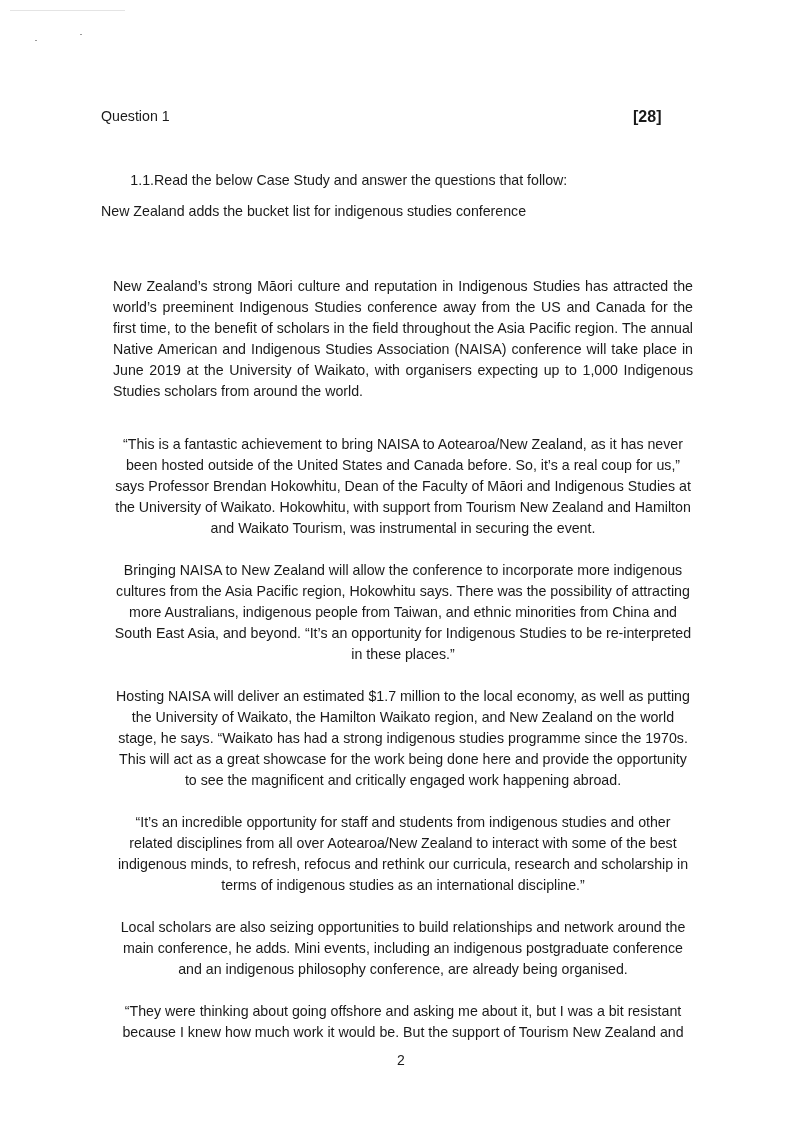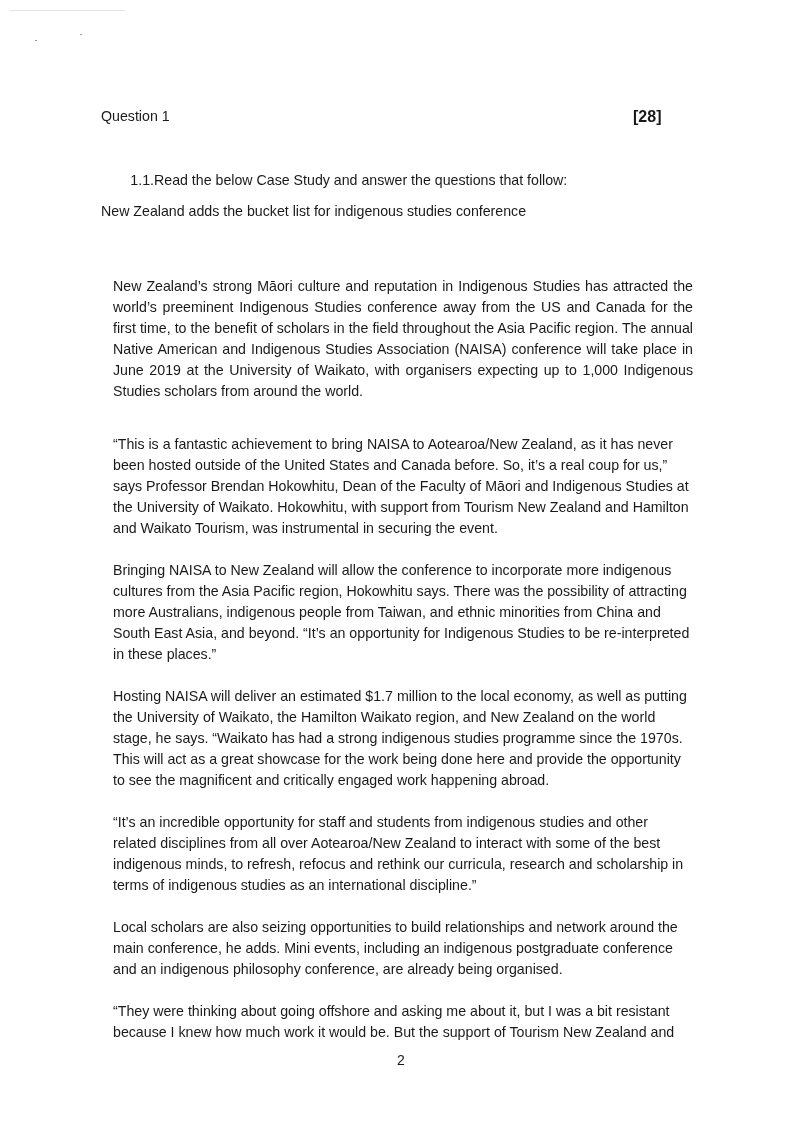--- a/index.html
+++ b/index.html
@@ -7,21 +7,21 @@
          font-family: "Liberation Sans", sans-serif; color: #1a1a1a; }
   .topline { position: absolute; left: 10px; top: 10px; width: 115px; height: 1px; background: #e4e4e4; }
   .speck { position: absolute; width: 2px; height: 1px; background: #9a9a9a; }
   .q-title { position: absolute; left: 101px; top: 108px; font-weight: normal; font-size: 14.2px; }
   .q-marks { position: absolute; left: 633px; top: 108px; font-weight: bold; font-size: 16px; }
   .instr { position: absolute; left: 107px; top: 172px; font-size: 14.2px; text-align: right; }
   .instr .num { display: inline-block; width: 47px; }
   .headline { position: absolute; left: 101px; top: 203px; font-size: 14.2px; }
   .body { position: absolute; left: 101px; top: 264px; width: 604px; font-size: 14.2px; line-height: 21px; }
   .body p { margin: 12px; text-align: justify; }
-  .body p.left { text-align: left; }
+  .body p.left { text-align: center; }
   .pageno { position: absolute; left: 397px; top: 1052px; font-size: 14px; }
 </style>
 </head>
 <body>
 
 <div class="topline"></div>
 <div class="speck" style="left:35px;top:40px;"></div>
 <div class="speck" style="left:80px;top:34px;"></div>
 
 <div class="q-title">Question 1</div>

